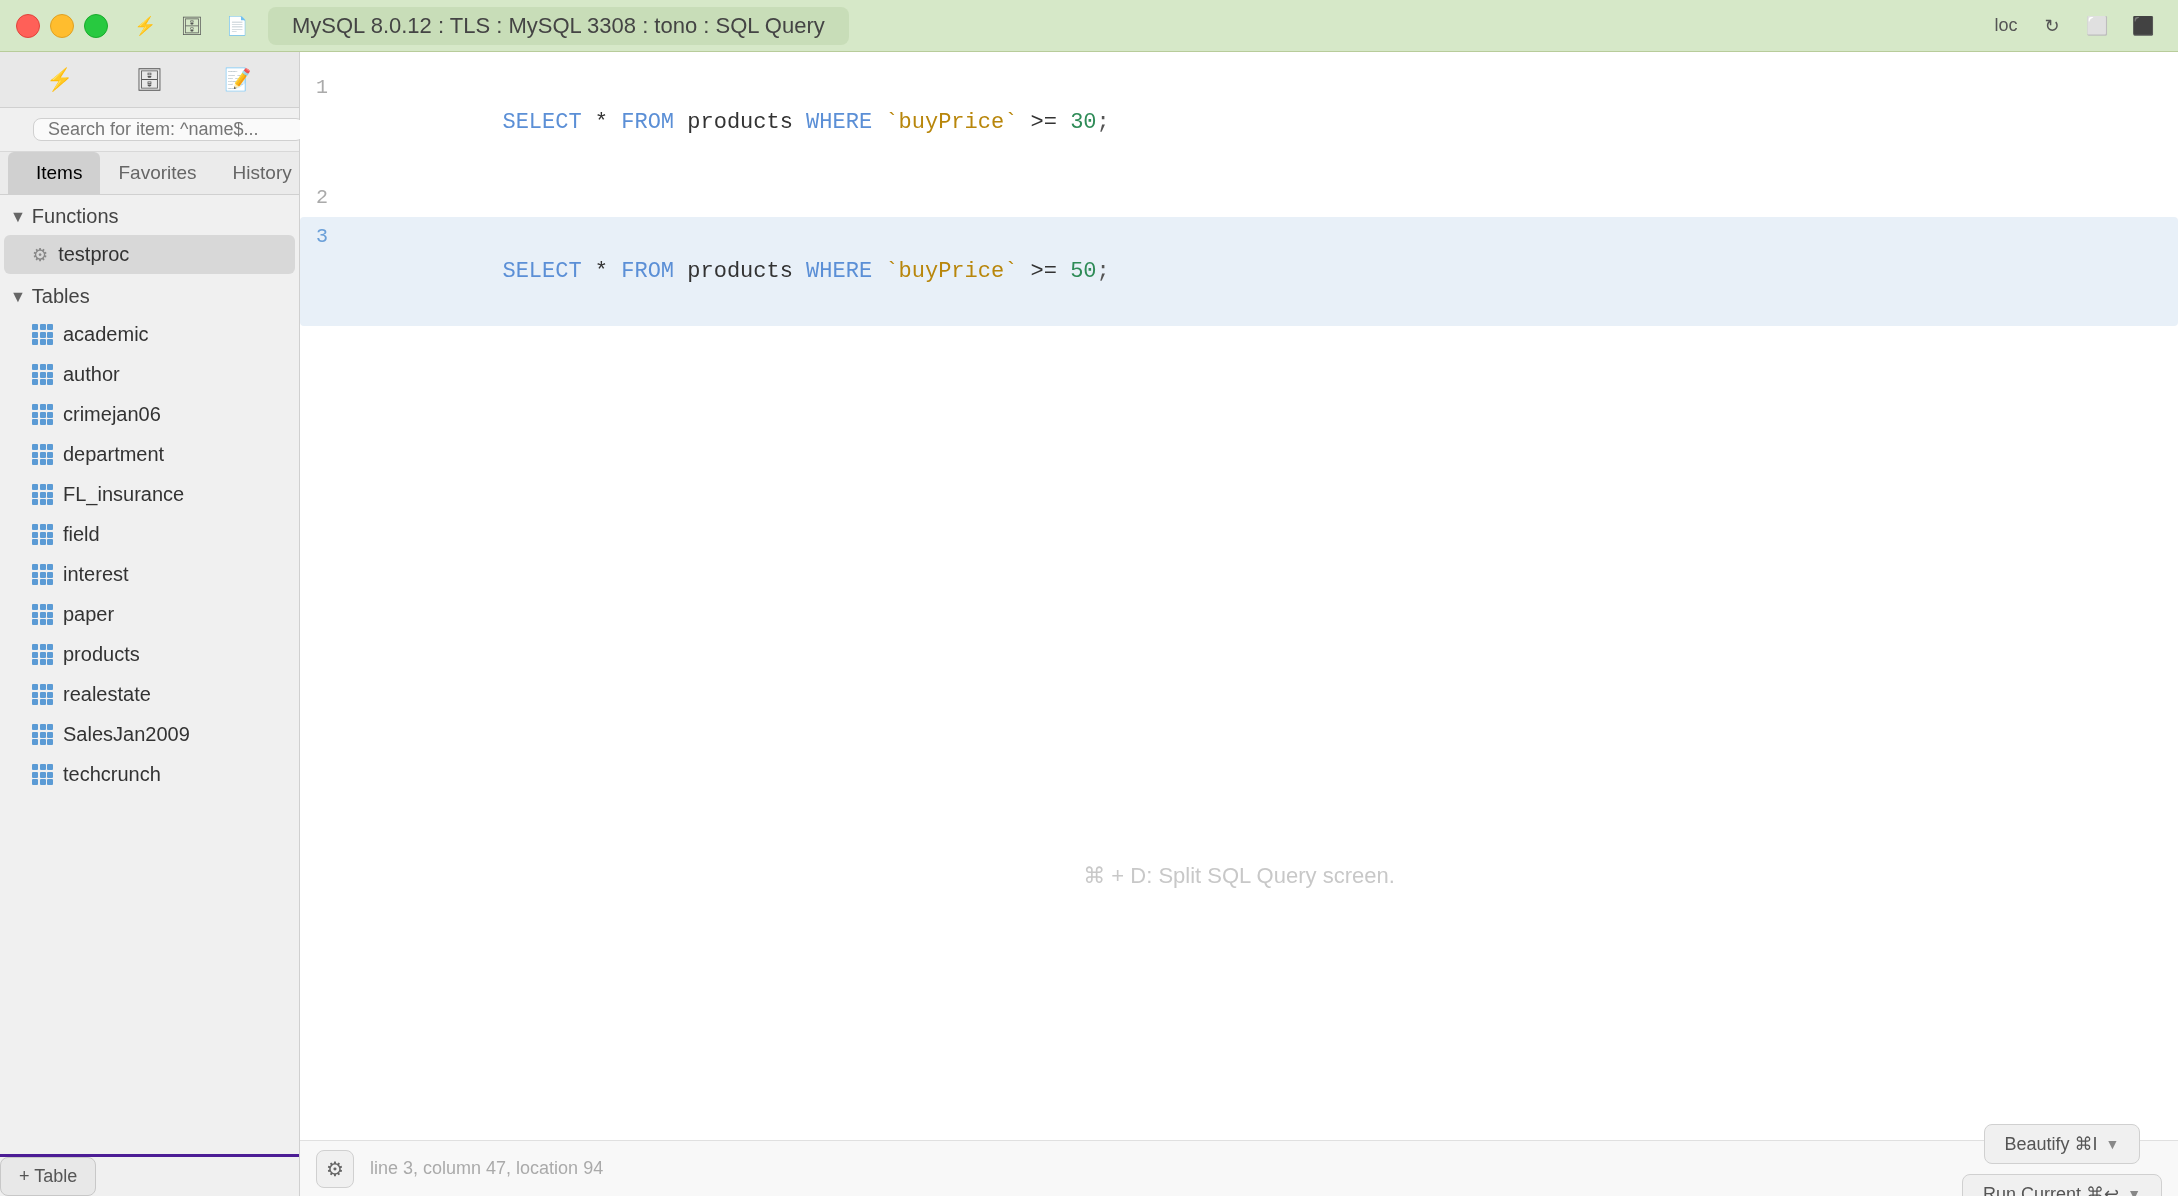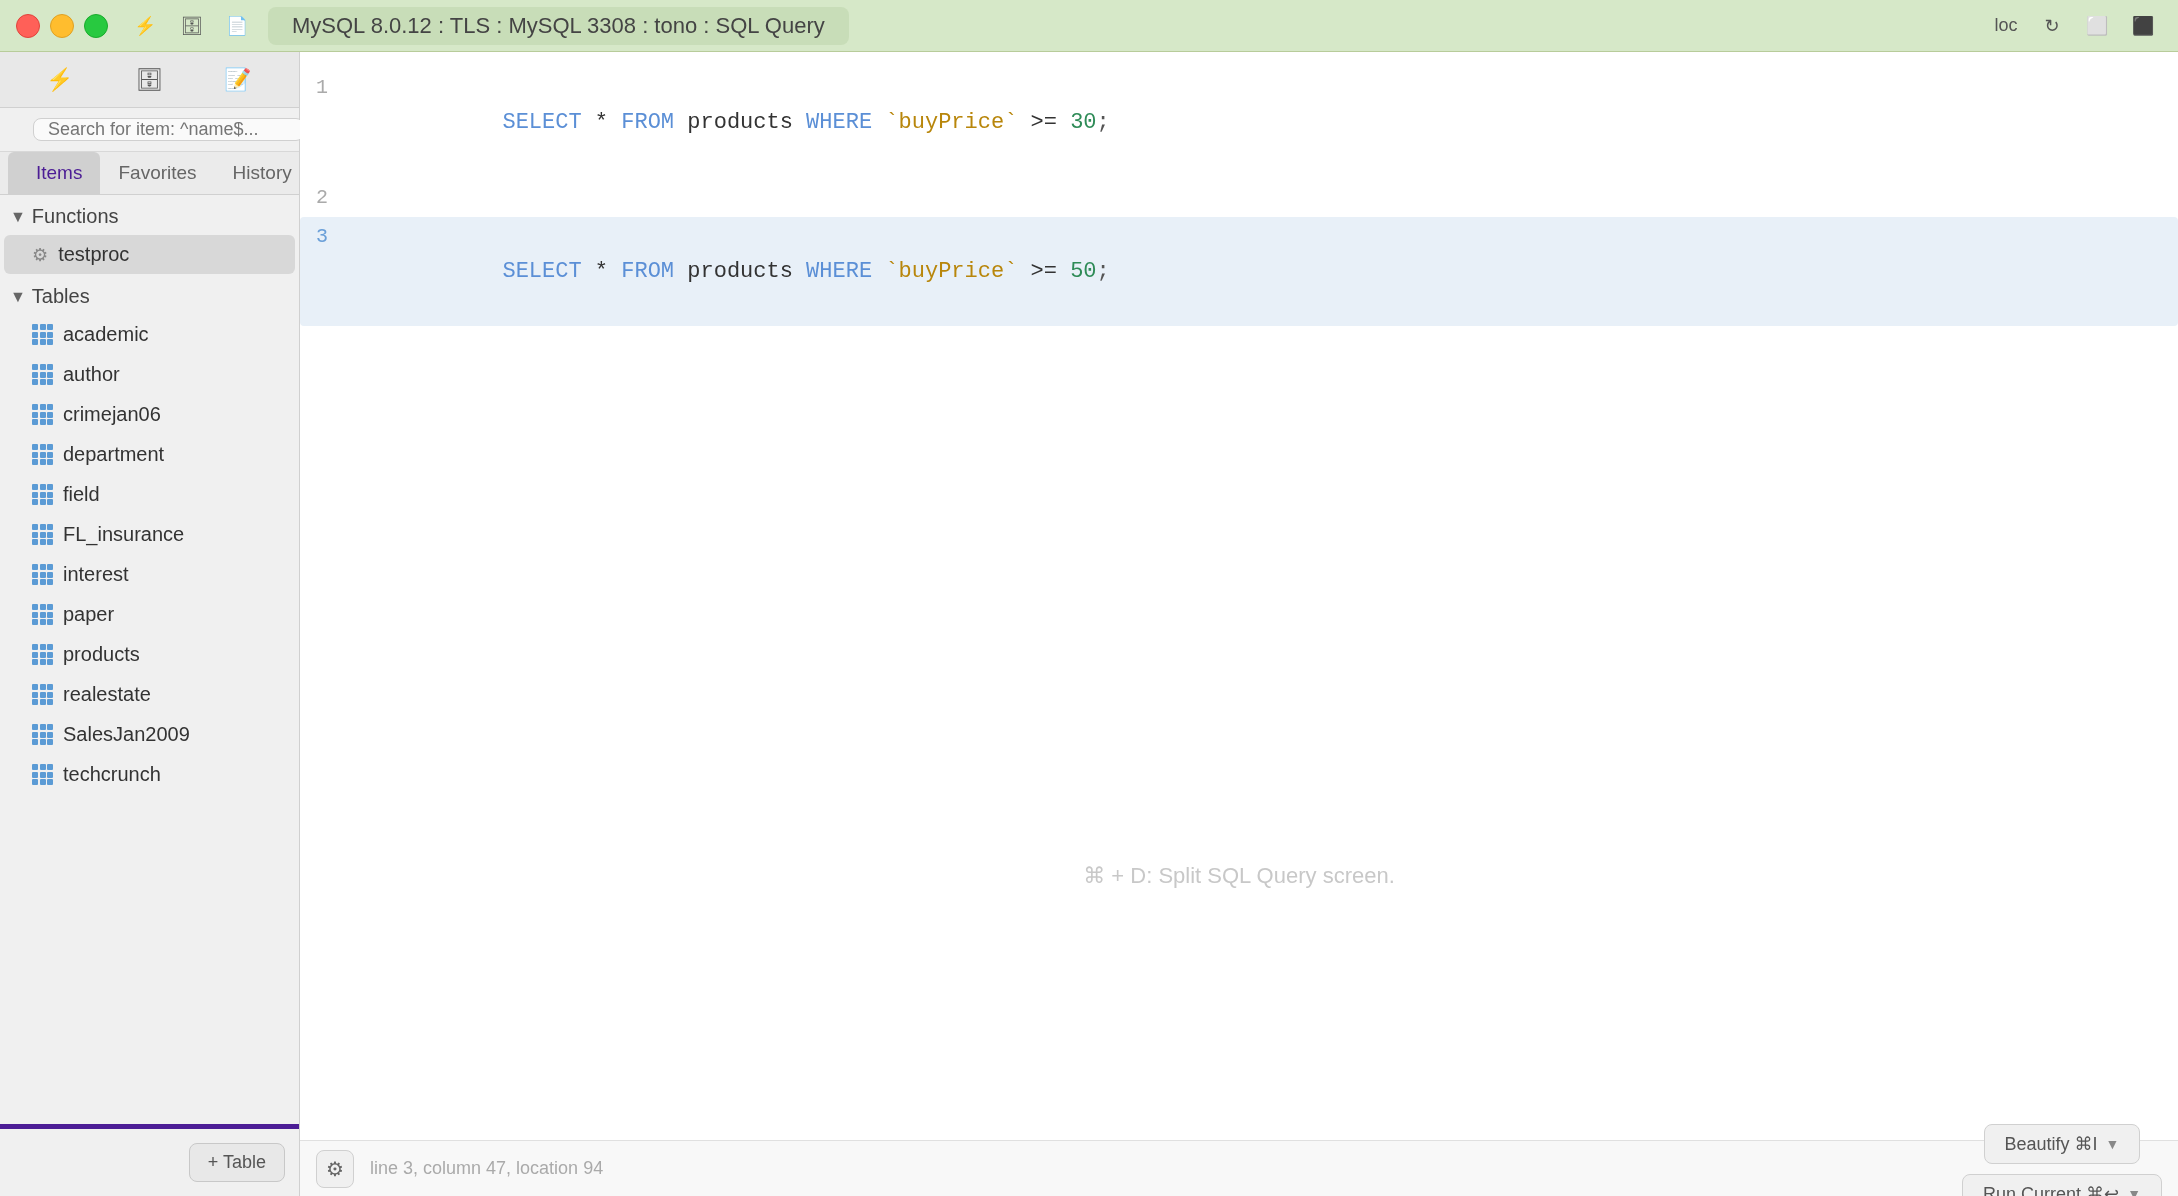--- a/index.html
+++ b/index.html
@@ -148,21 +148,21 @@
     }
     .sidebar-tab {
       padding: 10px 18px;
       font-size: 19px;
       color: #666;
       cursor: pointer;
       border-radius: 6px 6px 0 0;
     }
     .sidebar-tab.active {
       background: #d0d0d0;
-      color: #4c1d95;
+      color: #000000;
       font-weight: 500;
       padding-left: 28px;
     }
 
     .sidebar-content {
       flex: 1;
       overflow-y: auto;
     }
 
     .section-header {
@@ -219,24 +219,22 @@
       gap: 1.5px;
       margin-right: 10px;
     }
     .grid-cell {
       background: #5b9bd5;
       border-radius: 1px;
     }
 
     
     .sidebar-footer {
-      padding: 14px;
-      border-top: 5px solid #4c1d95;
-      display: flex;
-      justify-content: flex-end;
+      border-top: 3px solid #4c1d95;
+      display: flex;
     }
     .add-table-btn {
       display: flex;
       align-items: center;
       gap: 6px;
       padding: 8px 18px;
       background: #e8e8e8;
       border: 1px solid #c8c8c8;
       border-radius: 8px;
       font-size: 18px;
@@ -507,36 +505,36 @@
           <span class="grid-cell"></span>
             <span class="grid-cell"></span>
             <span class="grid-cell"></span>
           <span class="grid-cell"></span>
             <span class="grid-cell"></span>
             <span class="grid-cell"></span>
           <span class="grid-cell"></span>
             <span class="grid-cell"></span>
             <span class="grid-cell"></span>
         </span>
+        <span>FL_insurance</span>
+      </div>
+
+      <div class="tree-item">
+        <span class="grid-icon">
+          <span class="grid-cell"></span>
+            <span class="grid-cell"></span>
+            <span class="grid-cell"></span>
+          <span class="grid-cell"></span>
+            <span class="grid-cell"></span>
+            <span class="grid-cell"></span>
+          <span class="grid-cell"></span>
+            <span class="grid-cell"></span>
+            <span class="grid-cell"></span>
+        </span>
         <span>field</span>
-      </div>
-
-      <div class="tree-item">
-        <span class="grid-icon">
-          <span class="grid-cell"></span>
-            <span class="grid-cell"></span>
-            <span class="grid-cell"></span>
-          <span class="grid-cell"></span>
-            <span class="grid-cell"></span>
-            <span class="grid-cell"></span>
-          <span class="grid-cell"></span>
-            <span class="grid-cell"></span>
-            <span class="grid-cell"></span>
-        </span>
-        <span>FL_insurance</span>
       </div>
 
       <div class="tree-item">
         <span class="grid-icon">
           <span class="grid-cell"></span>
             <span class="grid-cell"></span>
             <span class="grid-cell"></span>
           <span class="grid-cell"></span>
             <span class="grid-cell"></span>
             <span class="grid-cell"></span>

